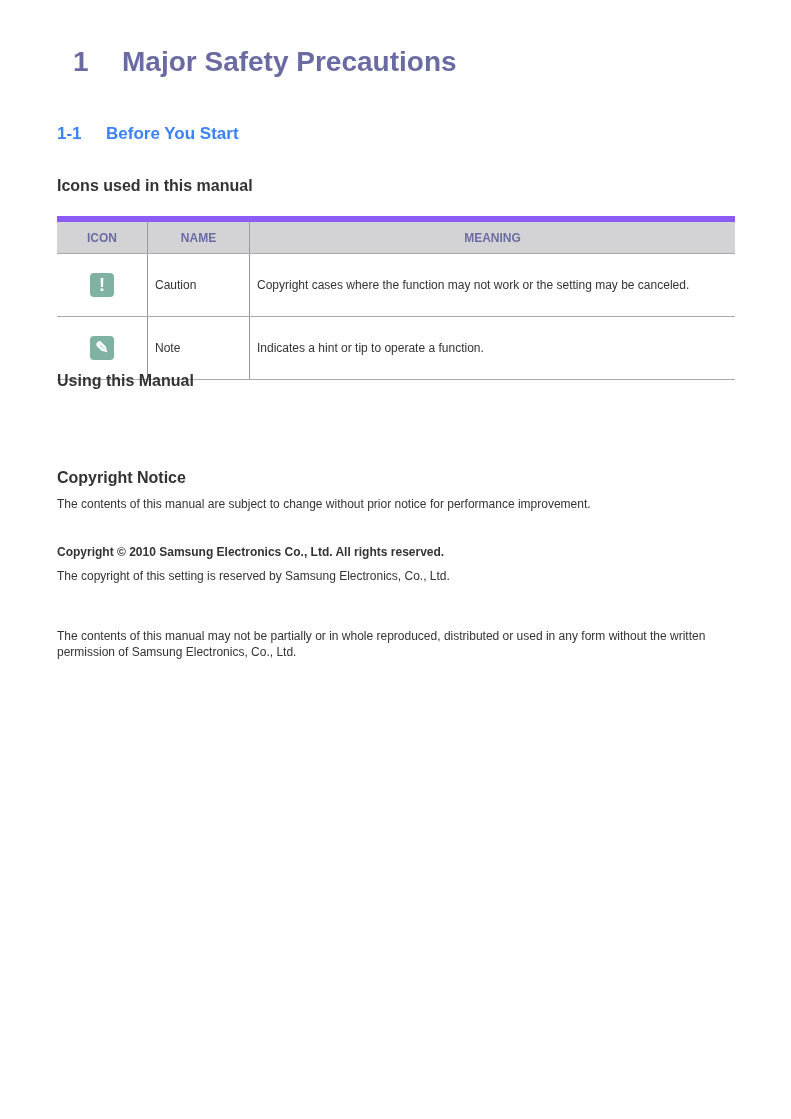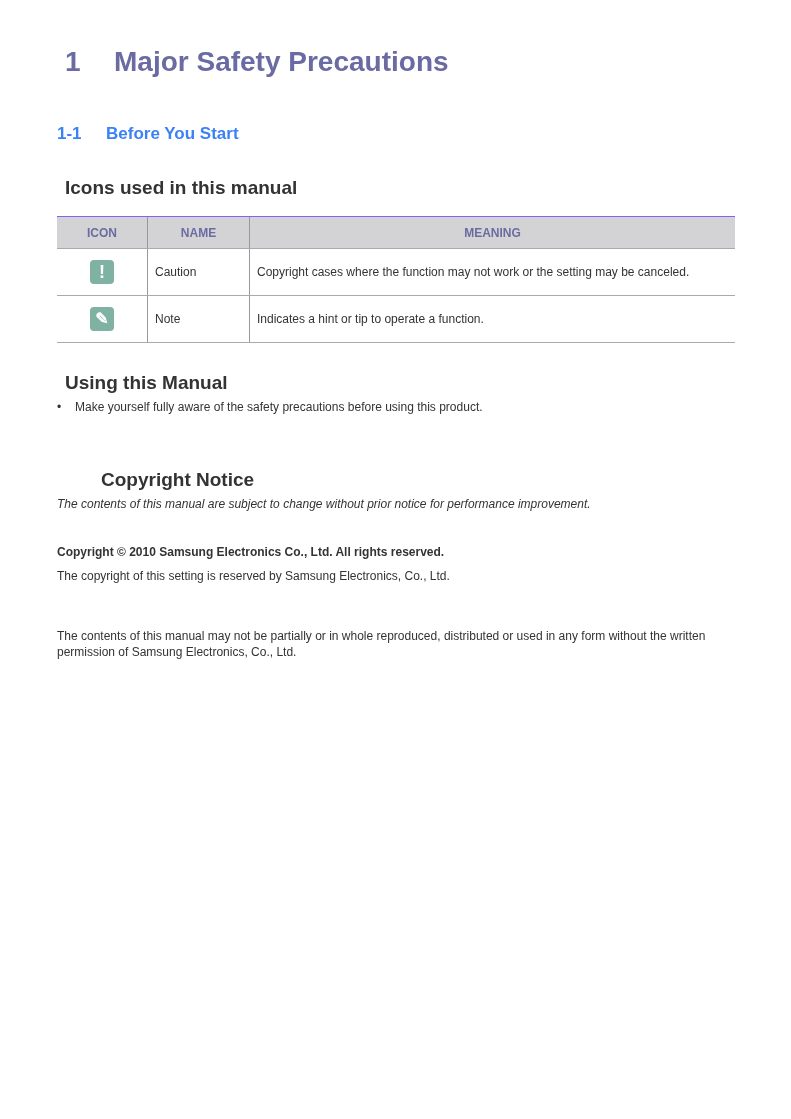--- a/index.html
+++ b/index.html
@@ -1,26 +1,26 @@
 <!DOCTYPE html>
 <html><head>
 <meta charset="utf-8">
 <style>
   html, body { margin: 0; padding: 0; background: #ffffff; }
   body { width: 791px; height: 1119px; position: relative; font-family: "Liberation Sans", sans-serif; color: #333; overflow: hidden; }
   .page { position: absolute; left: 57px; top: 0; width: 678px; }
-  .h1 { position: absolute; top: 46px; left: 8px; font-size: 28px; font-weight: bold; color: #6b6ba3; white-space: nowrap; }
+  .h1 { position: absolute; top: 46px; left: 16px; font-size: 28px; font-weight: bold; color: #6b6ba3; white-space: nowrap; }
   .h1 .num { display: inline-block; width: 49px; }
   .h2 { position: absolute; top: 124px; left: 0; font-size: 17px; font-weight: bold; color: #3b82f6; white-space: nowrap; }
   .h2 .num { display: inline-block; width: 49px; }
-  .h3 { position: absolute; left: 8px; font-size: 19px; font-weight: bold; color: #333; white-space: nowrap; }
+  .h3 { position: absolute; left: 0; font-size: 16px; font-weight: bold; color: #333; white-space: nowrap; }
   table { position: absolute; top: 216px; left: 0; width: 678px; border-collapse: collapse; font-size: 12px; }
-  th { background: #d3d3d5; color: #6b6ba3; font-weight: bold; font-size: 12px; height: 29px; border-top: 1px solid #8b5cf6; border-bottom: 1px solid #aaa; text-align: center; }
+  th { background: #d3d3d5; color: #6b6ba3; font-weight: bold; font-size: 12px; height: 29px; border-top: 6px solid #8b5cf6; border-bottom: 1px solid #aaa; text-align: center; }
   th + th, td + td { border-left: 1px solid #999; }
-  td { height: 46px; border-bottom: 1px solid #aaa; color: #333; vertical-align: middle; padding: 0 7px; }
+  td { height: 46px; border-bottom: 1px solid #aaa; color: #333; vertical-align: middle; padding: 8px 7px; }
   td.icon { text-align: center; padding: 0; }
   .ico { display: inline-block; width: 24px; height: 24px; border-radius: 4px; background: #7fb2a3; color: #fff; font-weight: bold; font-size: 18px; line-height: 24px; text-align: center; vertical-align: middle; }
   .bullets { position: absolute; left: 0; top: 399px; margin: 0; padding: 0; list-style: none; font-size: 12px; }
   .bullets li { height: 20px; line-height: 16px; }
   .bullets .dot { display: inline-block; width: 18px; }
   .p { position: absolute; left: 0; font-size: 12px; line-height: 16px; color: #333; }
   .bold { font-weight: bold; }
 </style>
 </head>
 <body>
@@ -52,21 +52,20 @@
       <tr>
         <td class="icon"><span class="ico" style="font-size:16px;">✎</span></td>
         <td>Note</td>
         <td>Indicates a hint or tip to operate a function.</td>
       </tr>
     </tbody>
   </table>
 
   <div class="h3" style="top:372px;">Using this Manual</div>
   <ul class="bullets">
-    <li><span class="dot">•</span><span>Make yourself fully aware of the safety precautions before using this product.</span></li>
   </ul>
 
-  <div class="h3" style="top:469px;margin-left:36px;">Copyright Notice</div>
-  <div class="p" style="top:496px;font-style:italic;">The contents of this manual are subject to change without prior notice for performance improvement.</div>
+  <div class="h3" style="top:469px;">Copyright Notice</div>
+  <div class="p" style="top:496px;">The contents of this manual are subject to change without prior notice for performance improvement.</div>
   <div class="p bold" style="top:544px;">Copyright © 2010 Samsung Electronics Co., Ltd. All rights reserved.</div>
   <div class="p" style="top:568px;">The copyright of this setting is reserved by Samsung Electronics, Co., Ltd.</div>
   <div class="p" style="top:592px; width:660px;margin-top:36px;">The contents of this manual may not be partially or in whole reproduced, distributed or used in any form without the written permission of Samsung Electronics, Co., Ltd.</div>
 </div>
 
 </body></html>

